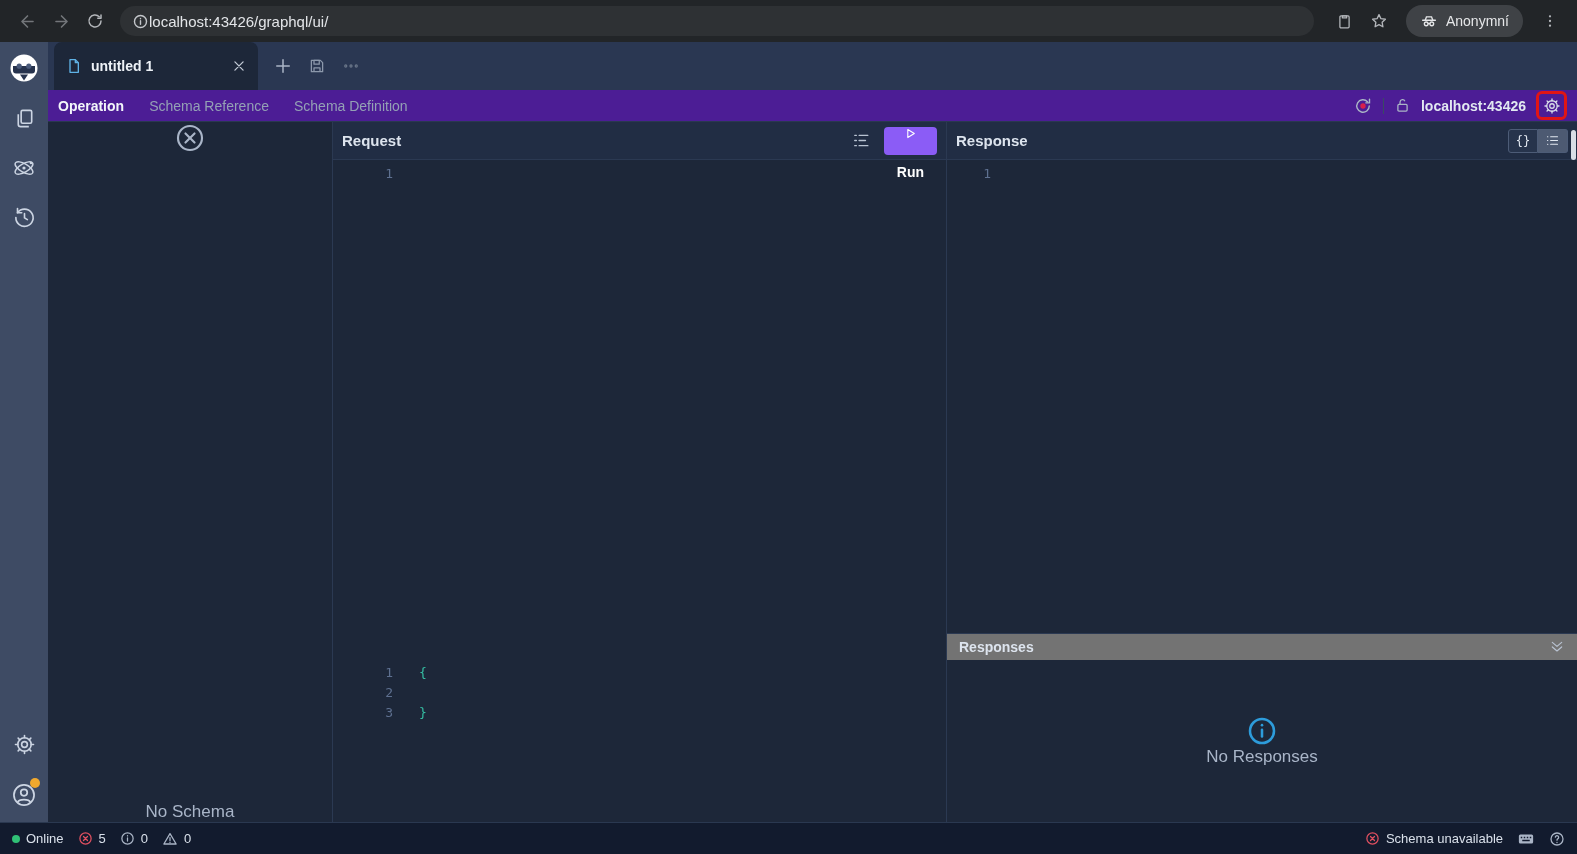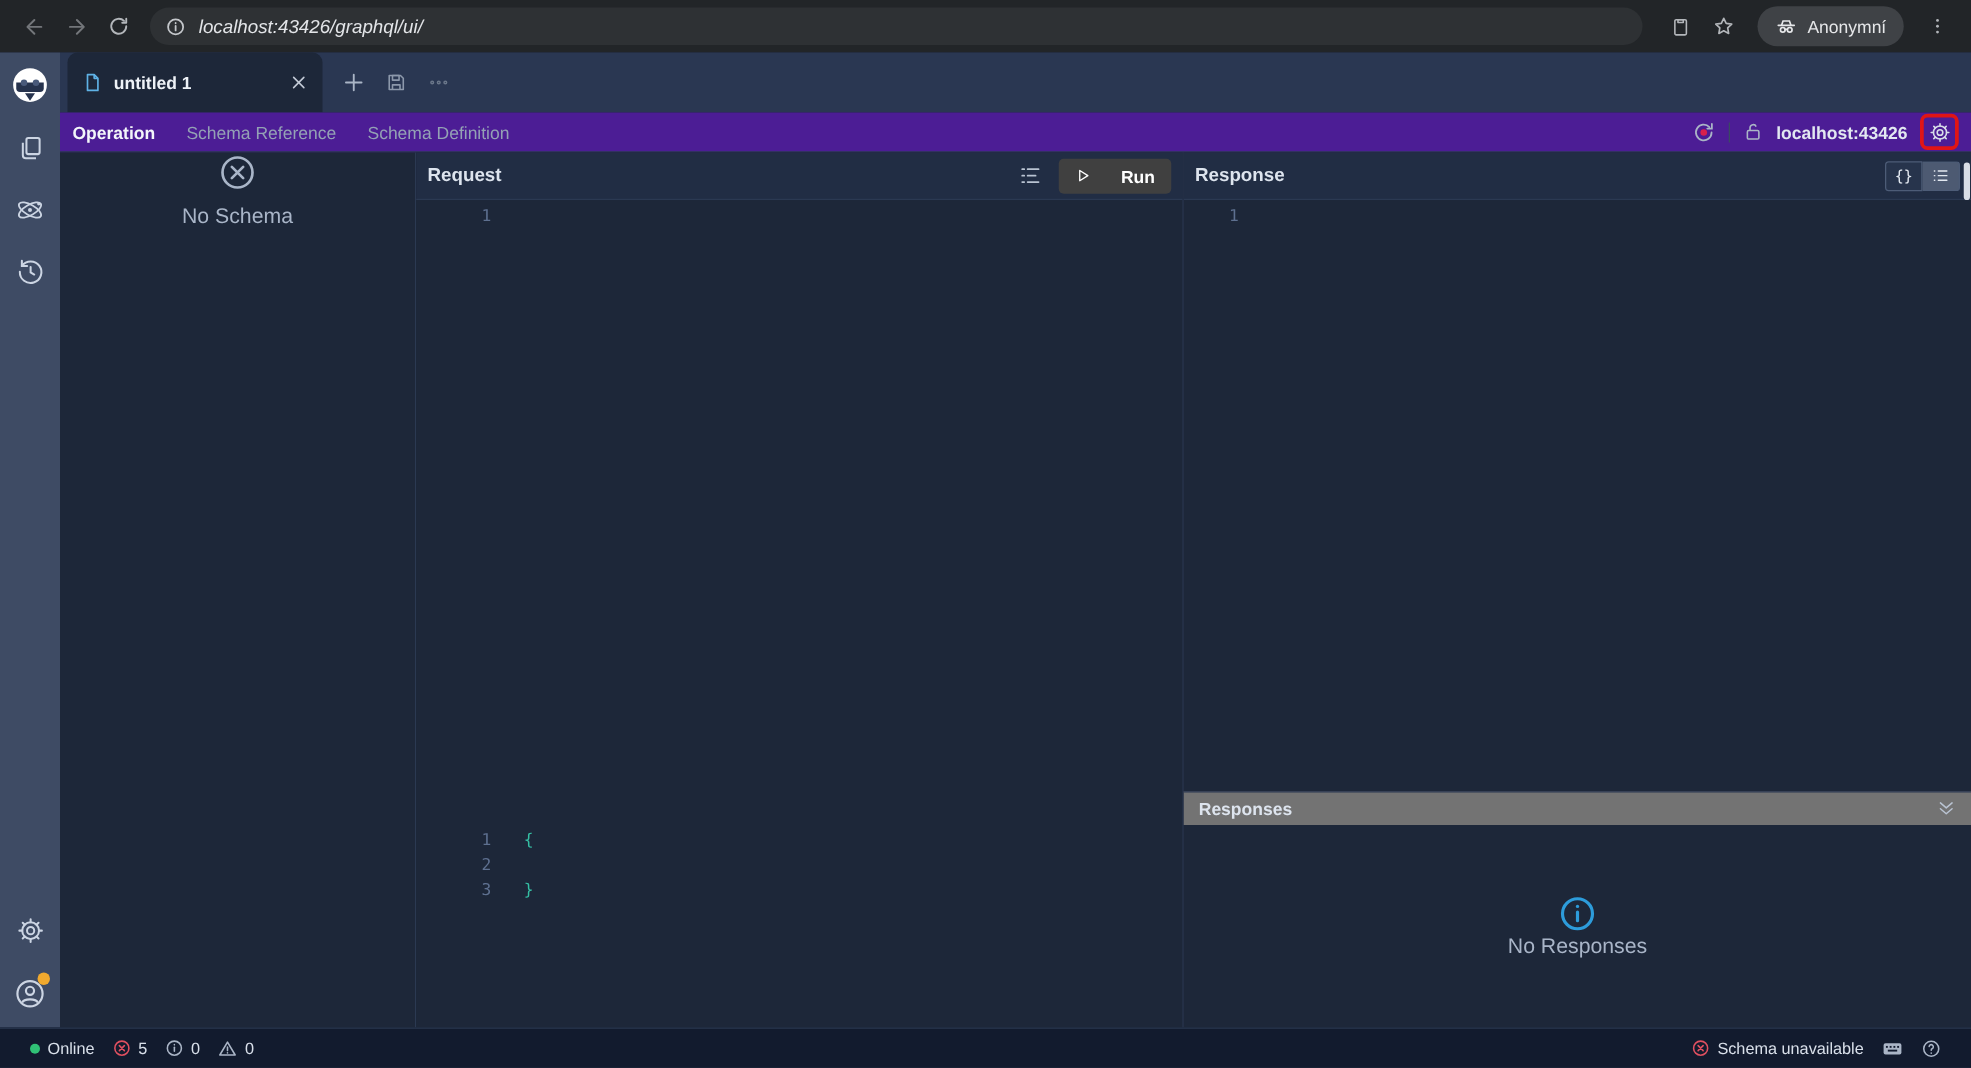--- a/index.html
+++ b/index.html
@@ -7,21 +7,21 @@
   body { font-family:"Liberation Sans", sans-serif; background:#1d2739; position:relative; }
   svg { display:block; }
 
   
   .browser-bar { position:absolute; left:0; top:0; width:1577px; height:42px;
     background:#222528; display:flex; align-items:center; padding:0 10px; }
   .chrome-btn { width:34px; height:34px; display:flex; align-items:center; justify-content:center;
     color:#b3b6ba; flex:0 0 auto; }
   .chrome-btn.dim { color:#73767a; }
   .url-pill { flex:1 1 auto; height:30px; margin:0 14px 0 8px; background:#2e3134;
-    border-radius:15px; display:flex; align-items:center; padding:0 12px; gap:10px; min-width:0;font-style:italic; }
+    border-radius:15px; display:flex; align-items:center; padding:0 12px; min-width:0; }
   .url-text { color:#e3e5e8; font-size:15px; white-space:nowrap; }
   .incognito-pill { height:32px; background:#3f4246; border-radius:16px; display:flex;
     align-items:center; gap:8px; padding:0 14px; margin:0 10px; color:#e6e7e9; font-size:14px; flex:0 0 auto; }
 
   
   .sidebar { position:absolute; left:0; top:42px; width:48px; height:780px; background:#3e4b64;
     display:flex; flex-direction:column; align-items:center; padding:11px 0 14px; }
   .side-icon { color:#ccd5e3; margin-top:26px; }
   .side-icon:first-child { margin-top:0; }
   .side-spacer { flex:1 1 auto; }
@@ -59,25 +59,25 @@
   .request-panel { width:614px; border-right:1px solid #2b3952; }
   .response-panel { flex:1 1 auto; position:relative; }
 
   .builder-toggle { width:24px; height:24px; background:#3a4860; border-radius:4px; color:#e2e8f1;
     display:flex; align-items:center; justify-content:center; margin-right:13px; }
   .hdr-spacer { flex:1 1 auto; }
   .plus-annotation { width:36px; height:31px; margin-right:6px; }
   .icon-btn { color:#b9c3d2; display:flex; align-items:center; justify-content:center; }
 
   .builder-body { flex:1 1 auto; display:flex; flex-direction:column; align-items:center;
-    justify-content:flex-start; gap:9px; color:#a9b5c8; }
+    justify-content:space-between; gap:9px; color:#a9b5c8; }
   .empty-label { font-size:17px; color:#a9b5c8; }
 
-  .run-btn { height:28px; background:#404040; border-radius:4px; display:flex; align-items:center;
-    gap:24px; padding:0 13px; margin-left:13px; color:#fff; font-size:14px; font-weight:bold; }
+  .run-btn { height:28px; background:#8b5cf6; border-radius:4px; display:flex; align-items:center;
+    gap:24px; padding:0 13px; margin-left:13px; color:#fff; font-size:14px; font-weight:bold;flex-direction:column; }
 
   .code-editor { flex:1 1 auto; font-family:"DejaVu Sans Mono", monospace; font-size:13px;
     padding-top:4px; overflow:hidden; }
   .code-line { display:flex; height:20px; line-height:20px; }
   .gutter { flex:0 0 62px; text-align:right; padding-right:2px; color:#5e7090; }
   .gutter.resp { flex:0 0 46px; }
   .code-text { padding-left:24px; color:#35bfa4; }
 
   .subtabs { height:27px; flex:0 0 27px; background:#212d44; border-top:1px solid #2b3952;
     display:flex; align-items:stretch; padding-left:0; }
@@ -94,21 +94,21 @@
 
   .seg-group { display:flex; margin-left:auto; }
   .seg-btn { width:30px; height:24px; border:1px solid #4d5c77; display:flex; align-items:center;
     justify-content:center; color:#e3e9f1; }
   .seg-btn.first { border-radius:3px 0 0 3px; background:#27344c; font-family:"DejaVu Sans Mono", monospace; font-size:12px; }
   .seg-btn.second { border-radius:0 3px 3px 0; background:#4d5a72; border-left:none; }
   .scroll-thumb { position:absolute; right:1px; top:8px; width:5px; height:30px; background:#d9dee6; border-radius:3px; }
 
   
   .statusbar { position:absolute; left:0; top:822px; width:1577px; height:32px; background:#121b2e;
-    border-top:1px solid #2a3850; display:flex; align-items:center; padding:0 24px; font-size:13px; color:#d9e0ea; }
+    border-top:1px solid #2a3850; display:flex; align-items:center; padding:0 12px; font-size:13px; color:#d9e0ea; }
   .status-item { display:flex; align-items:center; gap:6px; margin-right:14px; }
   .online-dot { width:8px; height:8px; border-radius:50%; background:#30c176; }
   .status-right { margin-left:auto; display:flex; align-items:center; gap:14px; }
   .red { color:#e05060; }
   .muted-ic { color:#aab5c6; }
 </style>
 </head>
 <body>
 
 <div class="browser-bar">

